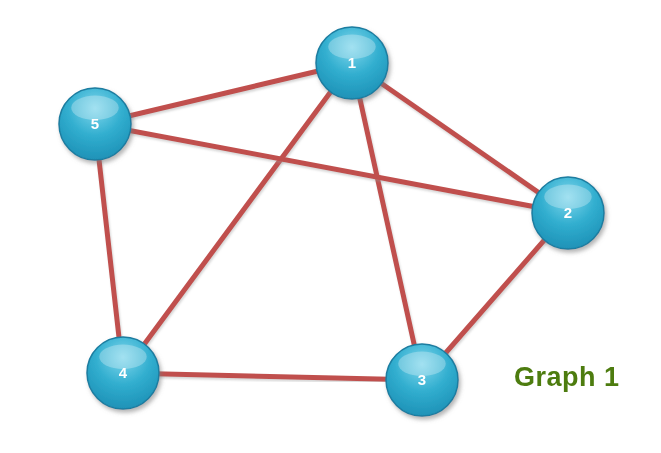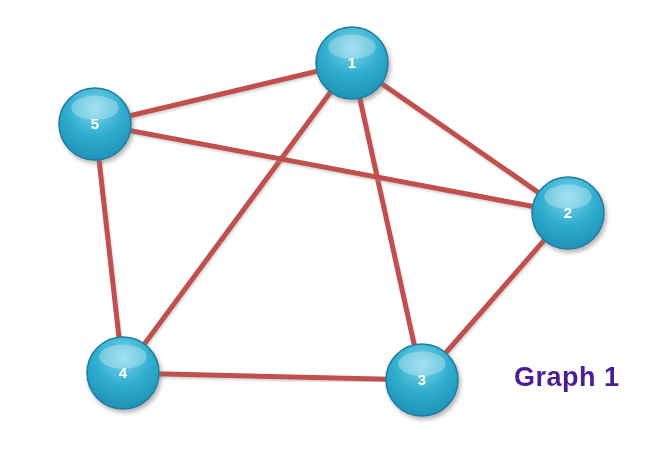--- a/index.html
+++ b/index.html
@@ -21,21 +21,21 @@
     left: 0;
     width: 661px;
     height: 453px;
   }
   .graph-title {
     position: absolute;
     left: 514px;
     top: 362px;
     font-size: 27px;
     font-weight: 700;
-    color: #4c1d95;
+    color: #4d7c0f;
     letter-spacing: 0.5px;
     white-space: nowrap;
   }
 </style>
 </head>
 <body>
 
 <div class="stage">
   <svg id="graph-svg" xmlns="http://www.w3.org/2000/svg" viewBox="0 0 661 453">
       <defs>

